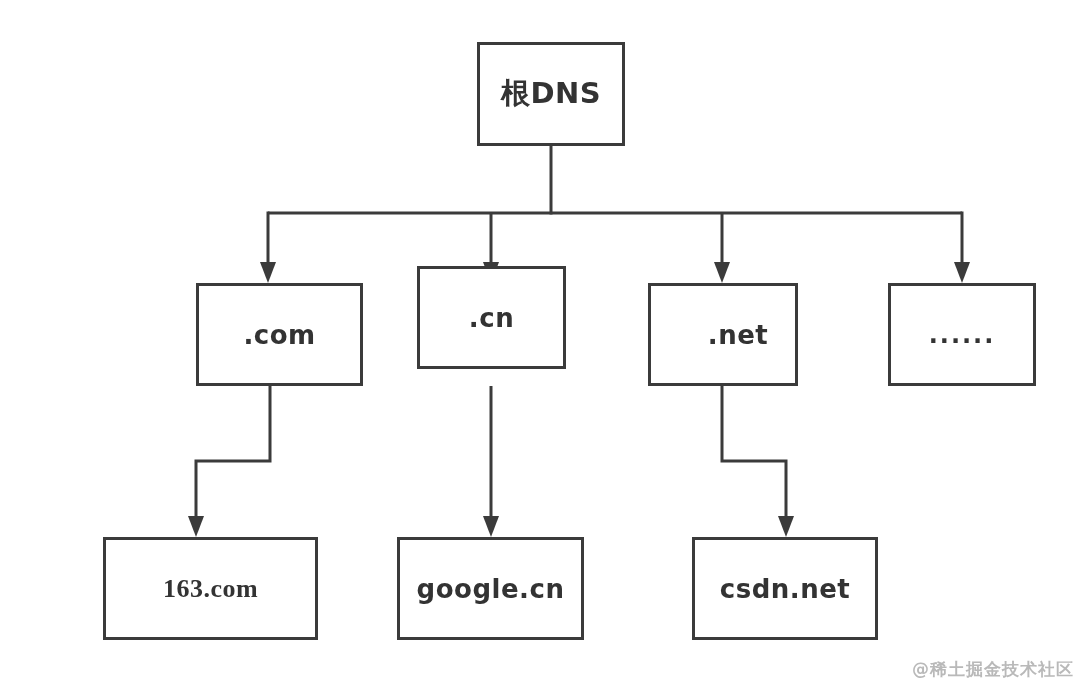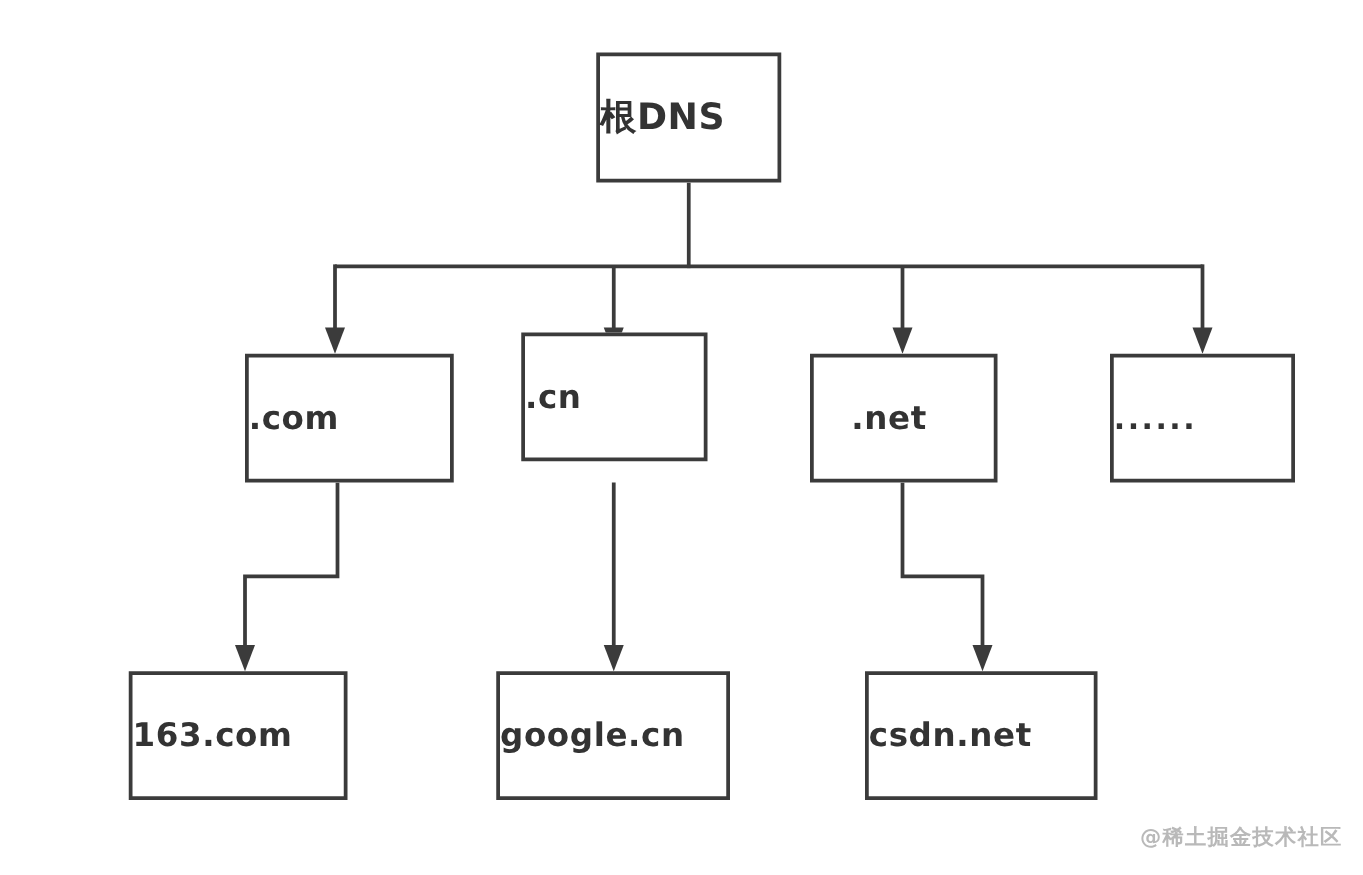--- a/index.html
+++ b/index.html
@@ -22,30 +22,31 @@
     width: 1090px;
     height: 700px;
   }
   .node {
     position: absolute;
     box-sizing: border-box;
     border: 3px solid #3b3b3b;
     background: #ffffff;
     display: flex;
     align-items: center;
+    justify-content: center;
     color: #333333;
     font-weight: bold;
     letter-spacing: 0.5px;
   }
   .node-root   { left: 477px; top: 42px;  width: 148px; height: 104px; font-size: 29px; }
   .node-com    { left: 196px; top: 283px; width: 167px; height: 103px; font-size: 26px; }
   .node-cn     { left: 417px; top: 266px; width: 149px; height: 103px; font-size: 26px; }
   .node-net    { left: 648px; top: 283px; width: 150px; height: 103px; font-size: 26px; padding-left: 30px; }
   .node-more   { left: 888px; top: 283px; width: 148px; height: 103px; font-size: 24px; letter-spacing: 2px; }
-  .node-163    { left: 103px; top: 537px; width: 175px; height: 103px; font-size: 26px; }
+  .node-163    { left: 103px; top: 537px; width: 215px; height: 103px; font-size: 26px; font-family: Liberation Serif, serif; }
   .node-google { left: 397px; top: 537px; width: 187px; height: 103px; font-size: 26px; }
   .node-csdn   { left: 692px; top: 537px; width: 186px; height: 103px; font-size: 26px; }
   .watermark {
     position: absolute;
     right: 16px;
     top: 658px;
     color: #b9b9b9;
     font-size: 17px;
     font-weight: bold;
     letter-spacing: 1px;

